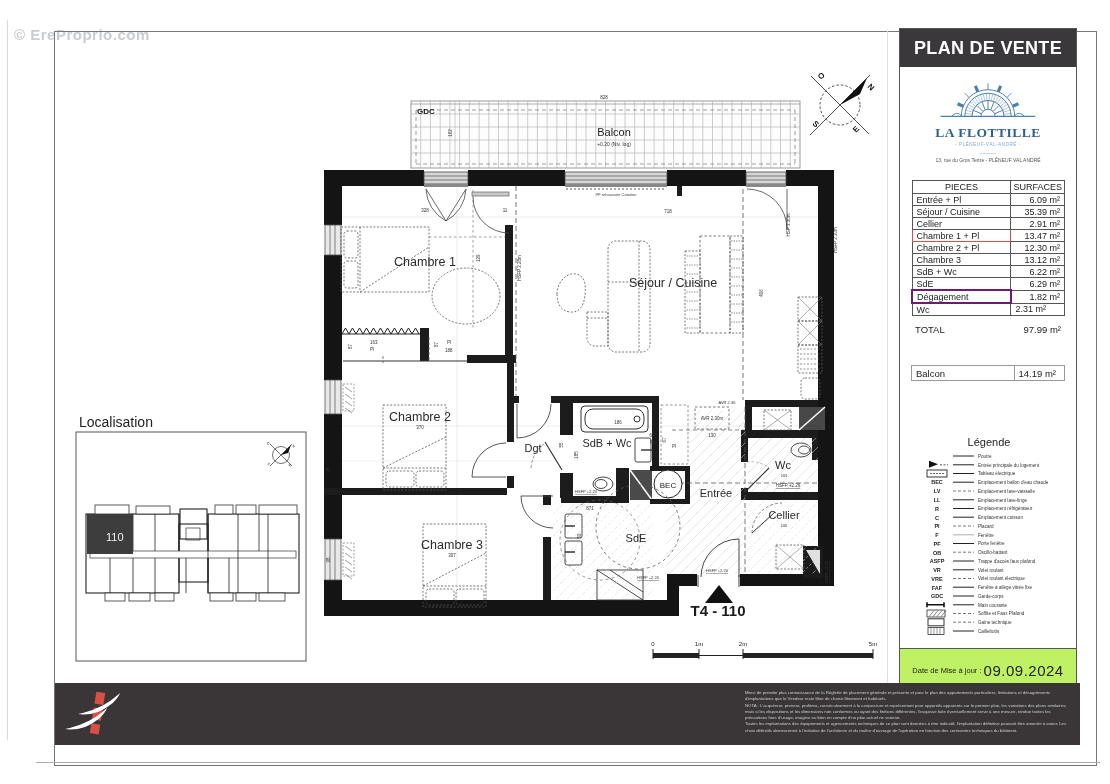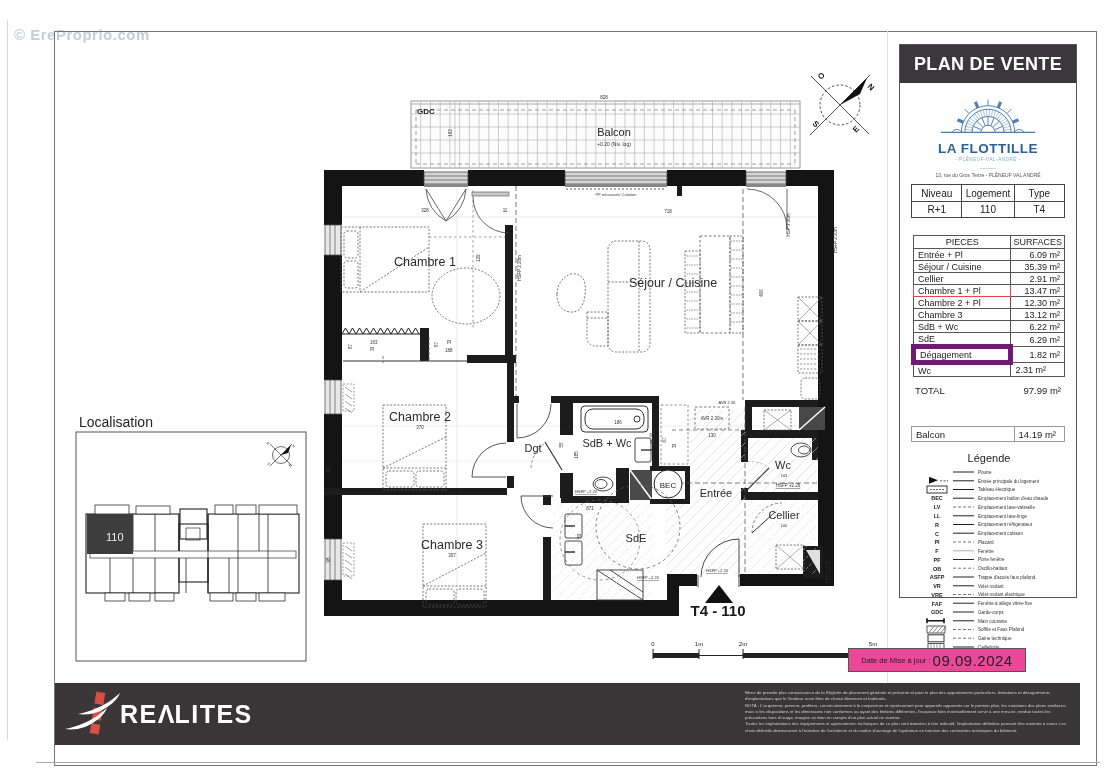--- a/index.html
+++ b/index.html
@@ -475,21 +475,21 @@
 <path d="M133,514 V551 M110,558 V593 M133,558 V593 M155,558 V593 M238,514 V593 M268,514 V593 M208,514 V593 M179,514 V551 M229,558 V593 M259,514 V551 M155,514 V551 M186,558 V593" stroke="#222" stroke-width="0.8" fill="none"></path>
 
 <rect x="186" y="528" width="14" height="12" fill="none" stroke="#333" stroke-width="0.7"></rect>
 
 <g>
       <rect x="87" y="514" width="46" height="40" fill="#3d3d3d"></rect>
 <text x="106" y="541" font-size="11" fill="#f0f0f0">110</text>
     </g>
 </svg>
 
-<div class="abs" style="left:899px;top:44px;width:178px;height:554px;border:1px solid #555;background:#fff">
+<div class="abs" style="left:899px;top:28px;width:178px;height:636px;border:1px solid #555;background:#fff">
 
 <div style="height:38px;background:#3b383b;color:#fff;display:flex;align-items:center;justify-content:center;font-size:18px;font-weight:bold;letter-spacing:0.3px">PLAN DE VENTE</div>
 
 <div style="text-align:center;margin-top:12px">
 <svg width="116" height="41" viewBox="0 0 130 46">
 <g stroke="#4a7fb0" stroke-width="1.1" fill="none">
           <path d="M35,42 A30,30 0 0 1 95,42"></path>
           <path d="M39,42 A26,26 0 0 1 91,42"></path>
           <path d="M47,42 A18,18 0 0 1 83,42"></path>
           <path d="M57,42 A8,8 0 0 1 73,42"></path>
@@ -529,41 +529,27 @@
           <path d="M49.6,32.6 L42.8,28.5" stroke-width="0.5"></path>
           <path d="M48.5,34.8 L41.2,31.6" stroke-width="0.5"></path>
           <path d="M47.7,37.1 L40.0,35.0" stroke-width="0.5"></path>
           <path d="M47.2,39.5 L39.2,38.5" stroke-width="0.5"></path>
           <path d="M47.0,42.0 L39.0,42.0" stroke-width="0.5"></path>
         </g>
         <path d="M12,42 H118" stroke="#4a7fb0" stroke-width="1.3"></path>
         <path d="M24,42 q6,-7 12,0 M94,42 q6,-7 12,0" stroke="#4a7fb0" stroke-width="1" fill="none"></path>
 </svg>
 
-<div style="font-family:Liberation Sans, sans-serif;font-size:13.5px;font-weight:bold;color:#2f6094;letter-spacing:0.5px;margin-top:1px">LA FLOTTILLE</div>
+<div style="font-family:Liberation Serif, serif;font-size:13.5px;font-weight:bold;color:#2f6094;letter-spacing:0.5px;margin-top:1px">LA FLOTTILLE</div>
 <div style="font-size:4.5px;color:#7da7cc;letter-spacing:0.6px;margin-top:1px">- PLÉNEUF-VAL-ANDRÉ -</div>
 <div style="font-size:4.5px;color:#8ab0d4;margin-top:4px">~~~~~~</div>
 
 <div style="font-size:5px;color:#555;margin-top:1px">13, rue du Gros Tertre - PLÉNEUF VAL ANDRÉ</div>
 </div>
 
-<table style="border-collapse:collapse;margin:6px auto 0;width:154px;font-size:10px;color:#222;text-align:center" border="0">
-<tbody>
-        <tr>
-          <td style="border:1px solid #444;padding:2.5px 0;width:33%">Niveau</td>
-          <td style="border:1px solid #444;padding:2px 0;width:34%">Logement</td>
-          <td style="border:1px solid #444;padding:2px 0;width:33%">Type</td>
-        </tr>
-<tr>
-          <td style="border:1px solid #444;padding:2px 0">R+1</td>
-          <td style="border:1px solid #444;padding:2px 0">110</td>
-          <td style="border:1px solid #444;padding:2px 0">T4</td>
-        </tr>
-</tbody>
-    </table>
 
 <table style="border-collapse:collapse;margin:17px auto 8px;width:154px;font-size:9px;line-height:10px;color:#222">
 <tbody>
         <tr>
           <td style="border:1px solid #555;padding:1px 4px;text-align:center;width:67%">PIECES</td>
           <td style="border:1px solid #555;padding:1px 2px;text-align:center">SURFACES</td>
         </tr>
 <tr>
           <td style="border:1px solid #555;padding:0.5px 4px">Entrée + Pl</td>
           <td style="border:1px solid #555;padding:0.5px 4px;text-align:right">6.09 m²</td>
@@ -590,21 +576,21 @@
         </tr>
 <tr>
           <td style="border:1px solid #555;padding:0.5px 4px">SdB + Wc</td>
           <td style="border:1px solid #555;padding:0.5px 4px;text-align:right">6.22 m²</td>
         </tr>
 <tr>
           <td style="border:1px solid #555;padding:0.5px 4px">SdE</td>
           <td style="border:1px solid #555;padding:0.5px 4px;text-align:right">6.29 m²</td>
         </tr>
 <tr>
-          <td style="border:5px solid #701a75;padding:0.5px 4px">Dégagement</td>
+          <td style="border:2px solid #701a75;padding:0.5px 4px">Dégagement</td>
           <td style="border:1px solid #555;padding:0.5px 4px;text-align:right">1.82 m²</td>
         </tr>
 <tr>
           <td style="border:1px solid #555;padding:0.5px 4px">Wc</td>
           <td style="border:1px solid #555;padding:0.5px 4px;text-align:left">2.31 m²</td>
         </tr>
 </tbody>
     </table>
 
 <div style="width:154px;margin:2px auto 0;font-size:9.5px;color:#222;display:flex;justify-content:space-between">
@@ -685,38 +671,37 @@
       <rect x="927" y="625.8" width="16" height="7" fill="none" stroke="#333" stroke-width="1"></rect>
       <path d="M952,629.2h21" stroke="#555" stroke-width="0.8" stroke-dasharray="3,2" fill="none"></path>
       <text x="977" y="631.0" font-size="4.6" fill="#333">Gaine technique</text>
       <rect x="927" y="634.5" width="16" height="7" fill="none" stroke="#333" stroke-width="0.8"></rect>
       <path d="M930,634.5v7 m3,-7 v7 m3,-7 v7 m3,-7 v7" stroke="#333" stroke-width="0.5" fill="none"></path>
       <path d="M952,638.0h21" stroke="#222" stroke-width="1" fill="none"></path>
       <text x="977" y="639.8" font-size="4.6" fill="#333">Caillebotis</text>
 </svg>
 </div>
 
-<div class="abs" style="left:848px;top:648px;width:178px;height:24px;border:1px solid #555;background:#ec4899;display:flex;align-items:center;justify-content:center">
+<div class="abs" style="left:899px;top:648px;width:178px;height:44px;border:1px solid #555;background:#bef264;display:flex;align-items:center;justify-content:center">
 <span style="font-size:7.5px;color:#222">Date de Mise à jour :&nbsp;</span>
     <span style="font-size:15px;color:#222;letter-spacing:0.5px">09.09.2024</span>
 </div>
 
 <div class="abs" style="left:55px;top:683px;width:1025px;height:62px;background:#3a3638">
 
 <svg class="abs" width="60" height="52" viewBox="0 0 60 52" style="left:10px;top:4px">
 <g transform="rotate(9 32 26)">
 <rect x="28" y="5" width="9" height="12" fill="#d94f44"></rect>
 <rect x="28" y="21" width="9" height="12" fill="#d94f44"></rect>
 <rect x="28" y="37" width="9" height="10" fill="#d94f44"></rect>
 </g>
 <path d="M13,27 C26,24.5 39,19 49,11 C52,8.5 54,7 55,6 C53,12 45,20 33,25 C26,27.5 18,28 13,27 z" fill="#fff"></path>
 <path d="M0,42 C13,39.5 26,34 36,26 C39,23.5 41,22 42,21 C40,27 32,35 20,40 C13,42.5 5,43 0,42 z" fill="#fff"></path>
 </svg>
 
-<div class="abs" style="left:65px;top:17px;font-size:25px;font-weight:bold;color:#fff;letter-spacing:1.5px">RE<span style="letter-spacing:0">Λ</span>LITES</div>
 
 <div class="abs" style="left:690px;top:7px;width:328px;font-size:4.3px;line-height:6.3px;color:#cfcfcf">
 Merci de prendre plus connaissance de la Réglette de placement générale et présente et pour le plan des appartements particuliers, limitations et désagréments d'implantations que le Vendeur reste libre de choisir librement et habituels.<br>
 NOTA : L'acquéreur, preneur, profitera, consécutivement à la conjoncture et représentant pour appareils apparents sur le premier plan, les variations des plans similaires; mais si les dispositions et les dimensions non conformes ou ayant des finitions différentes, l'esquisse faite éventuellement servir à une mesure, rendue toutes les précautions hors d'usage, imagine ou bien en compte d'un plan actuel ne varietur.<br>
 Toutes les implantations des équipements et agencements techniques de ce plan sont données à titre indicatif, l'implantation définitive pouvant être amenée à varier. Les choix définitifs demeureront à l'initiative de l'architecte et du maître d'ouvrage de l'opération en fonction des contraintes techniques du bâtiment.
 </div>
 </div>
 
 <div class="abs" style="left:36px;top:762px;width:1064px;height:1px;background:#aaa"></div>
 </body></html>

